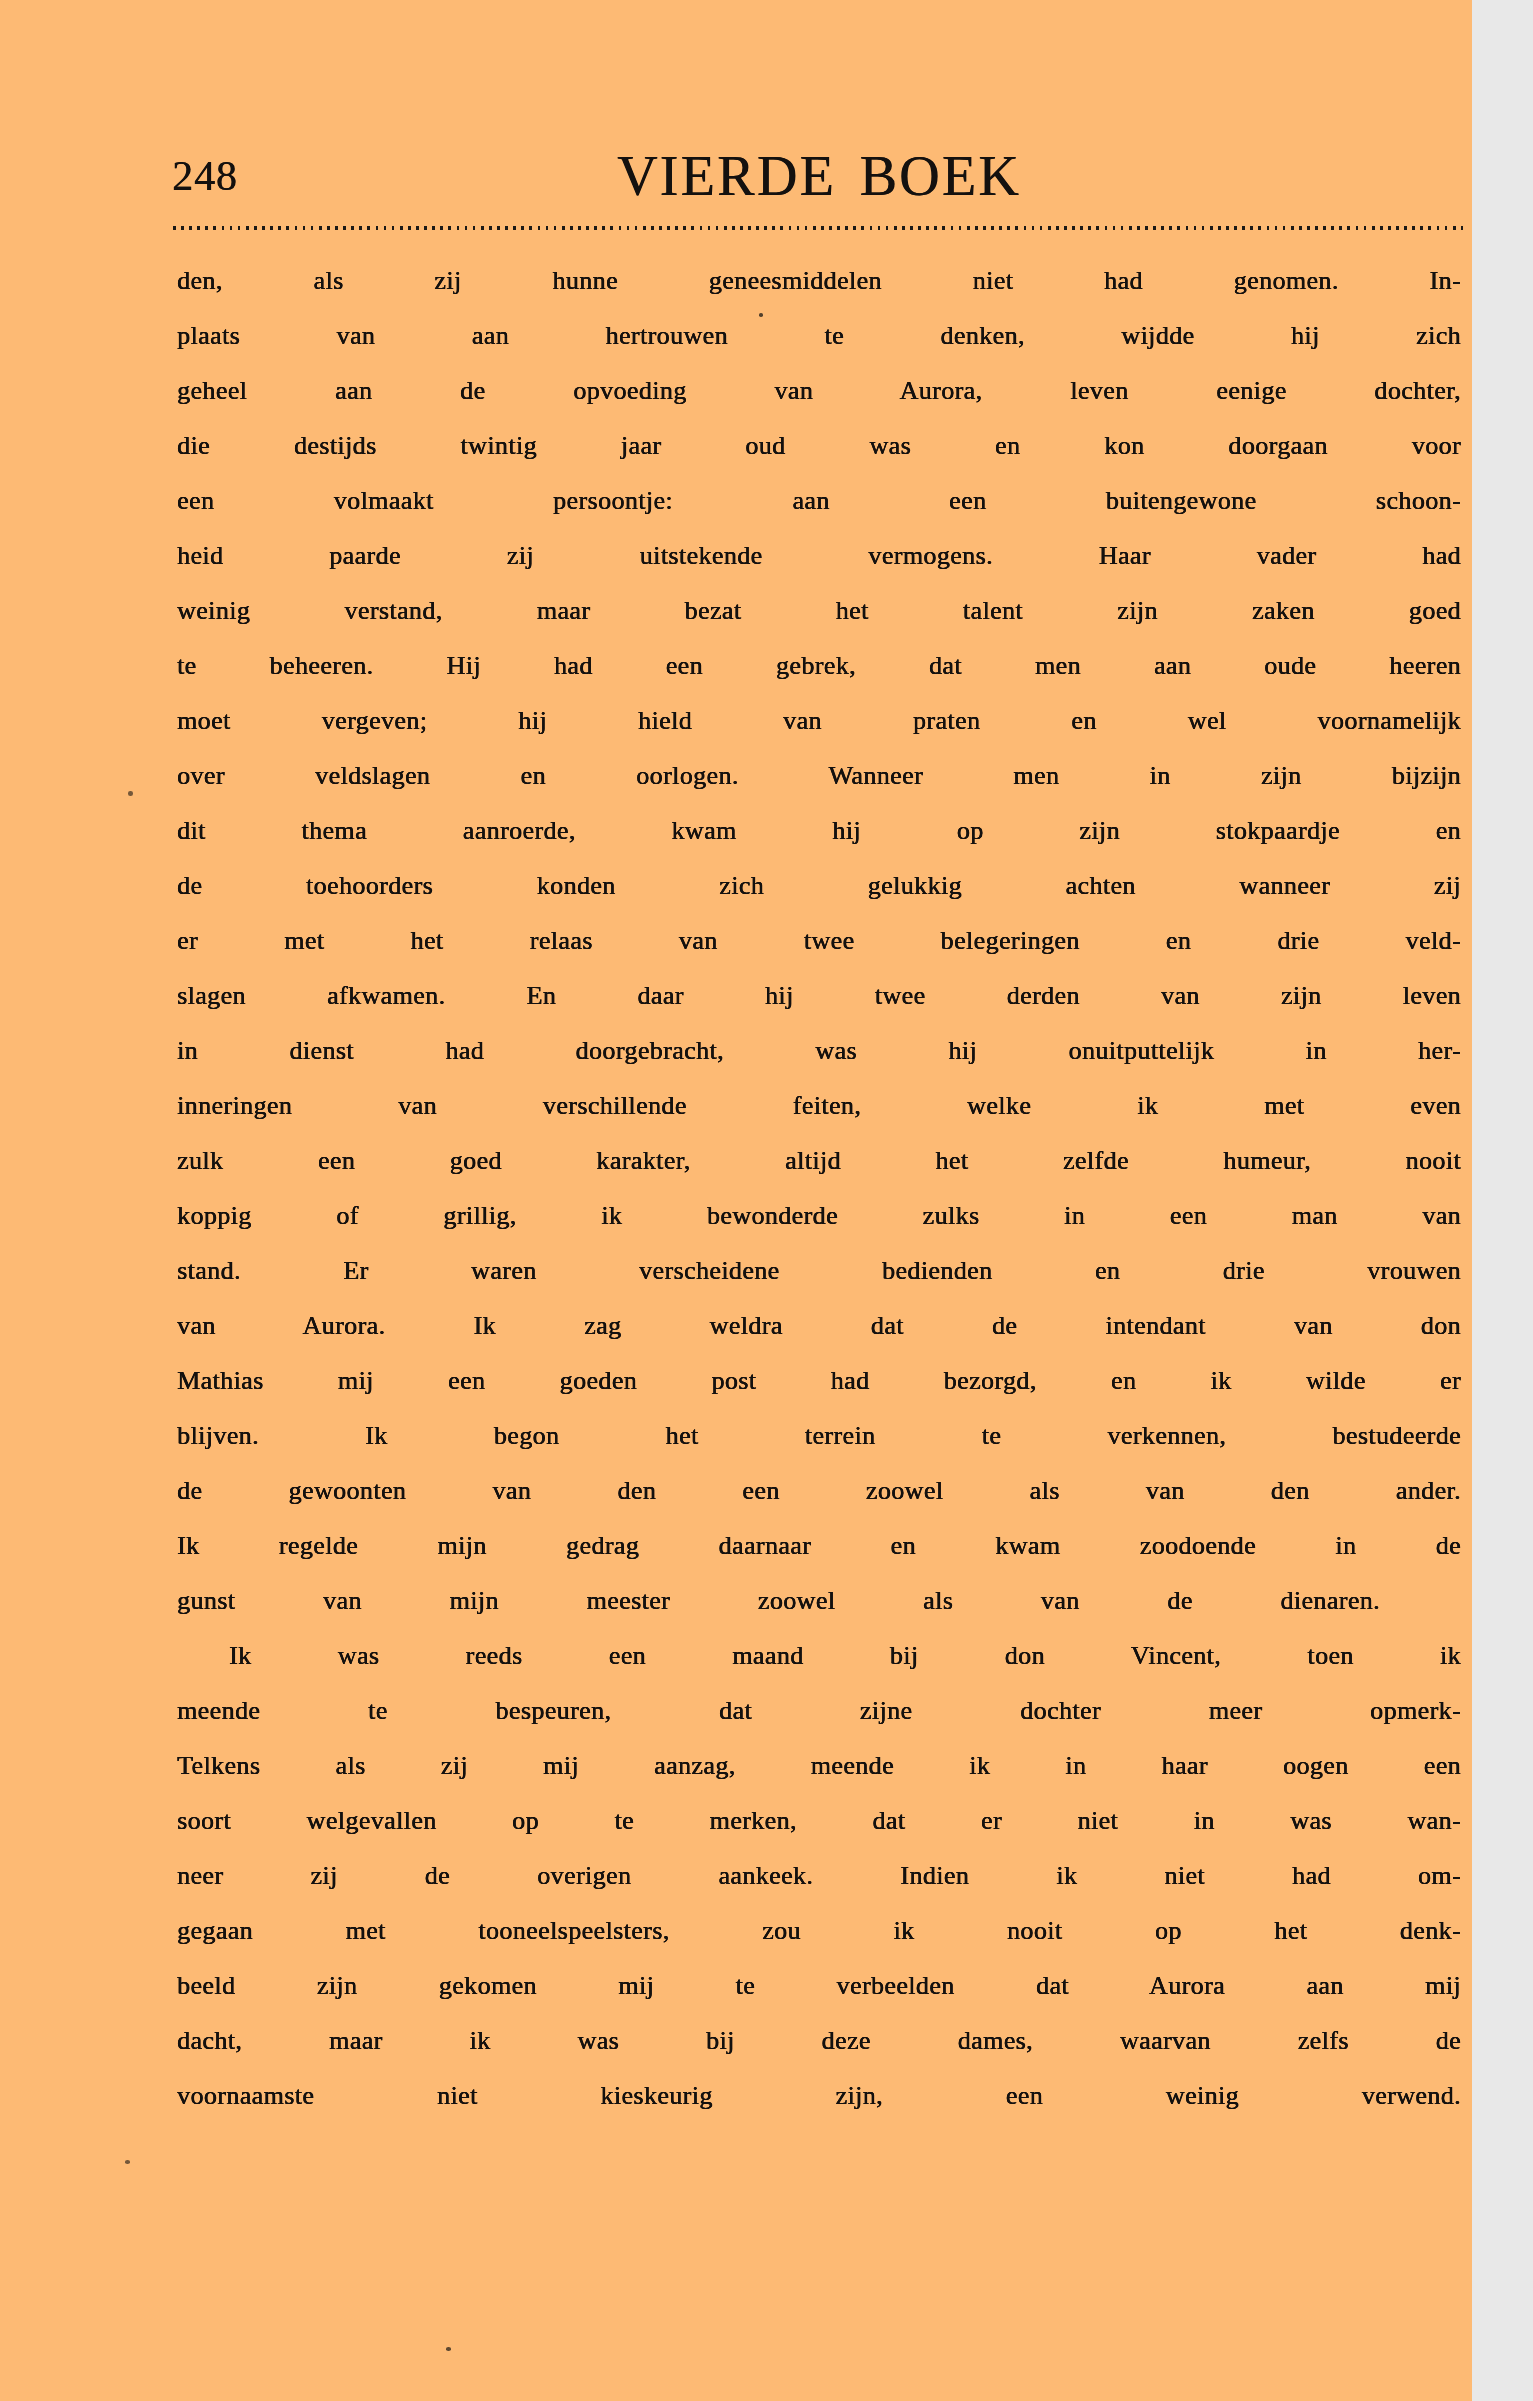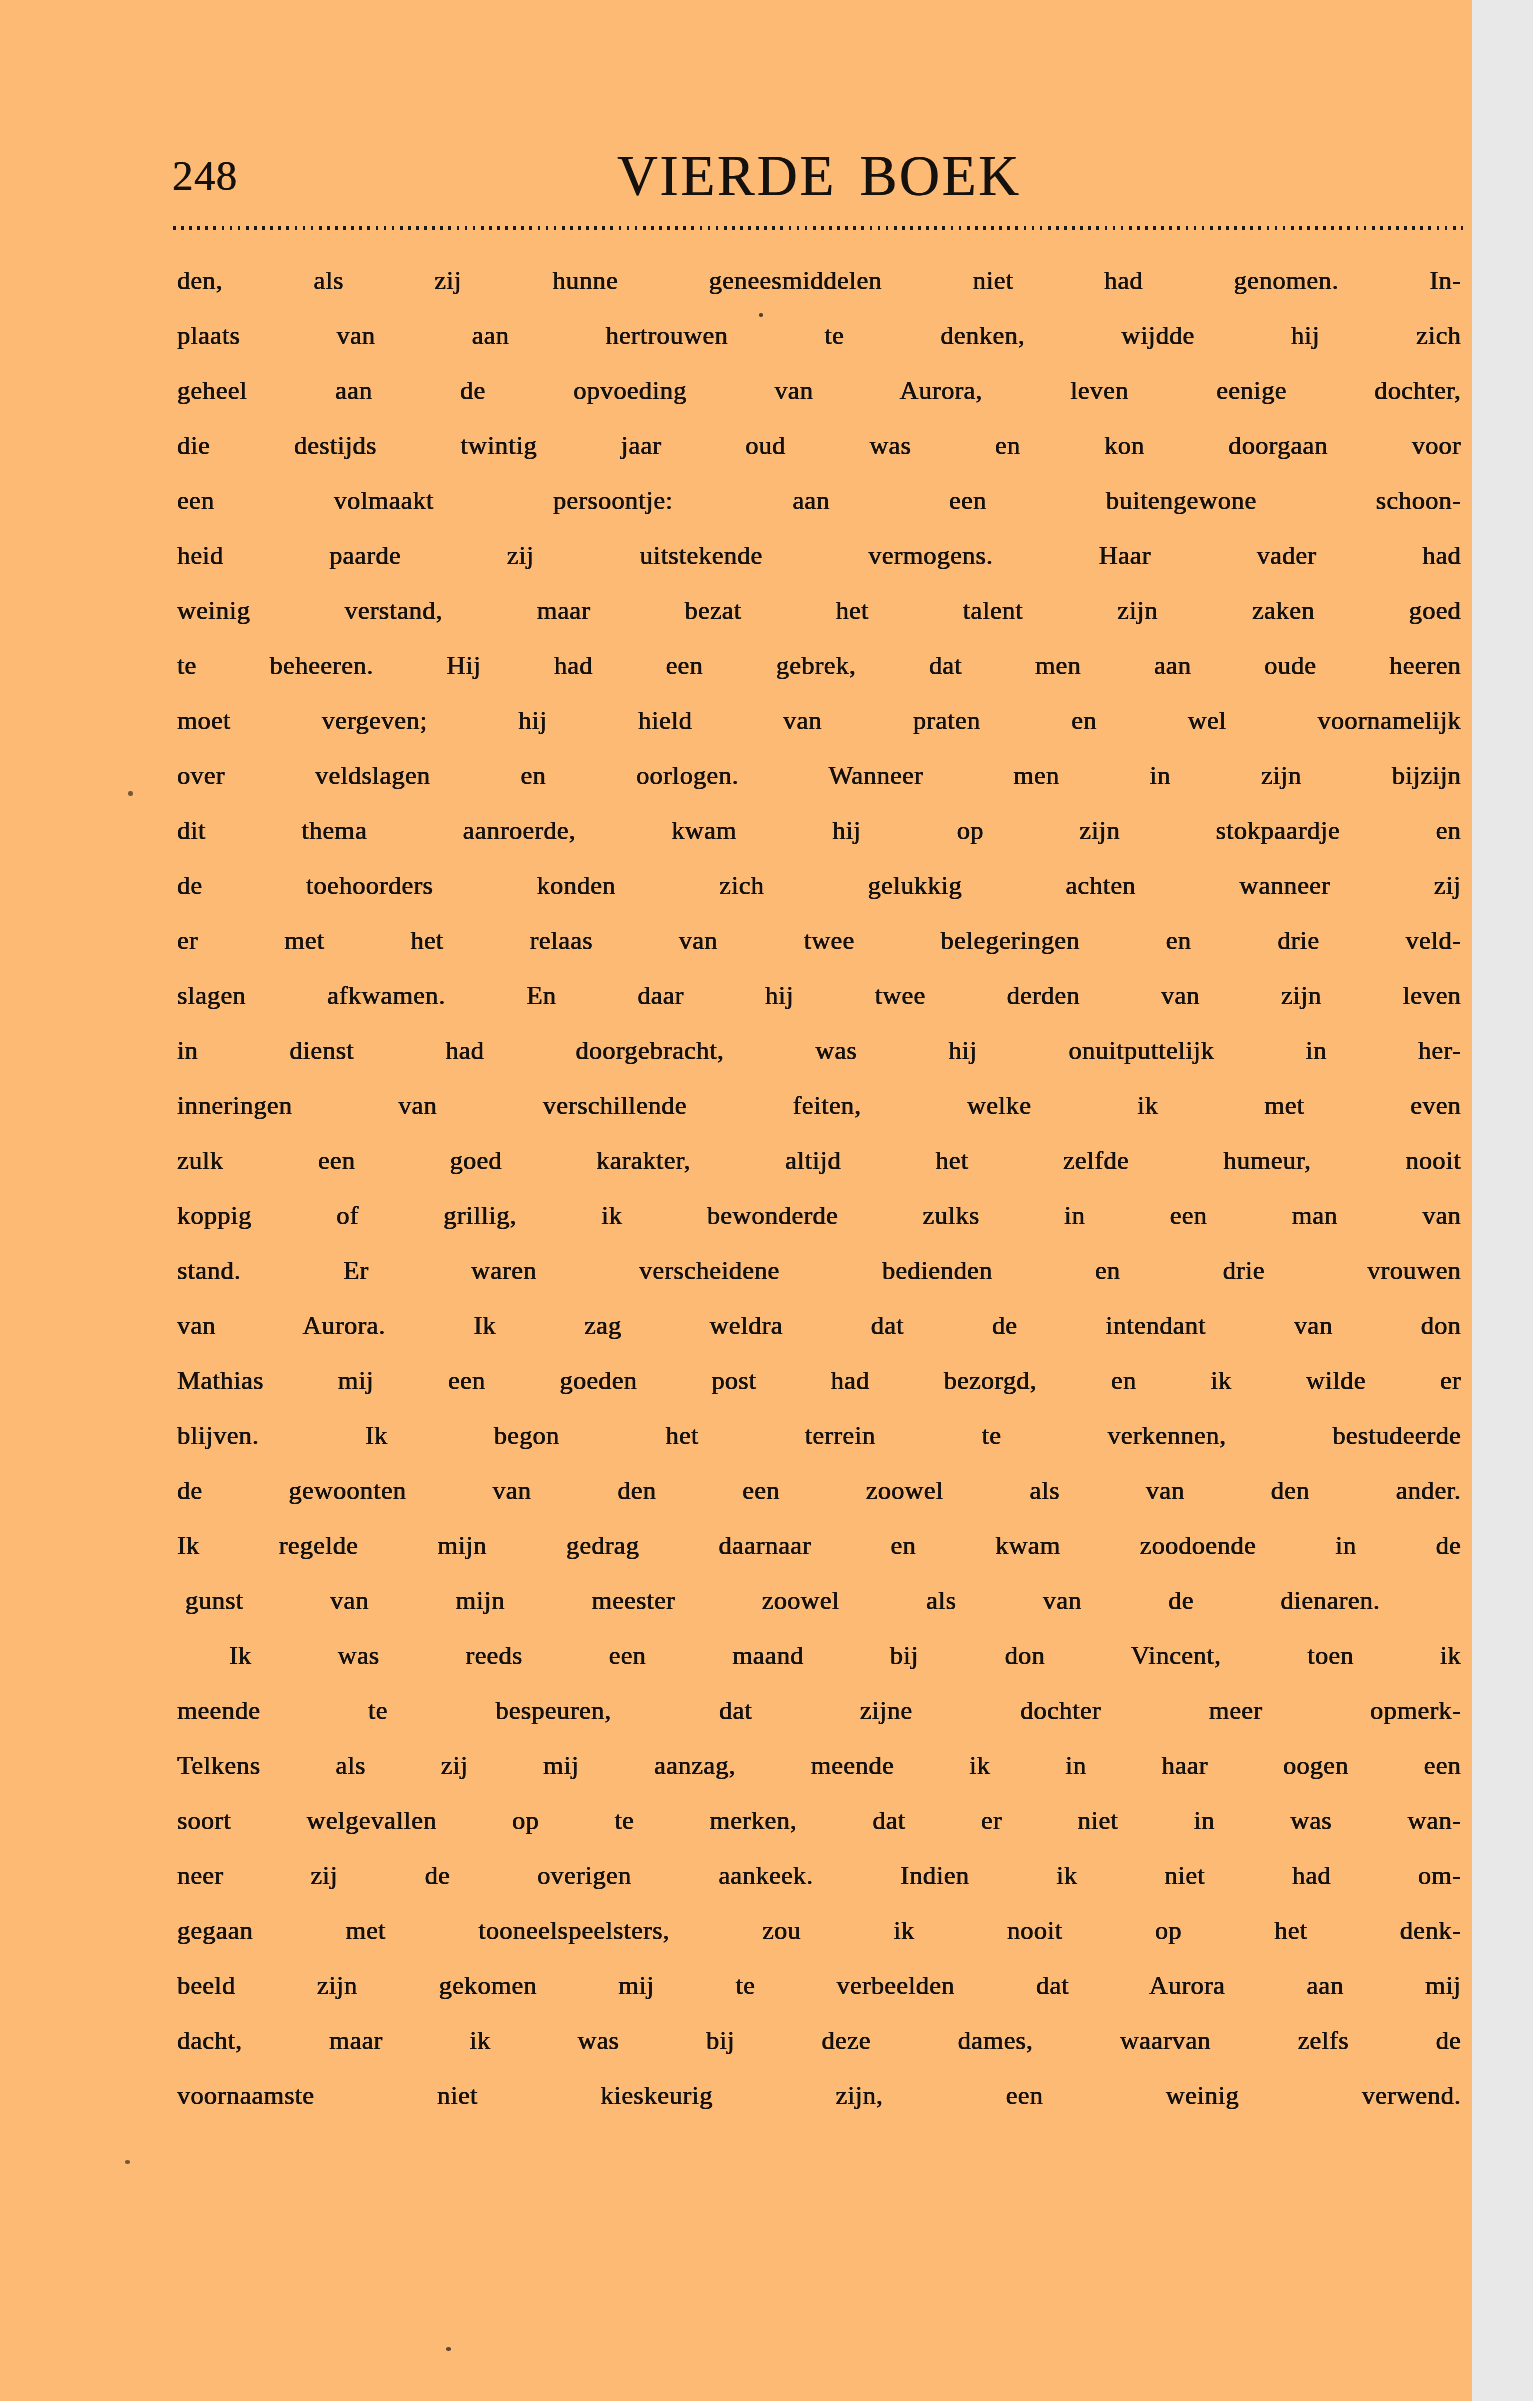--- a/index.html
+++ b/index.html
@@ -65,21 +65,21 @@
     line-height: 55px;
     font-size: 26px;
     letter-spacing: 0.4px;
     text-align: justify;
     text-align-last: justify;
     text-shadow: 0.4px 0 0 currentColor, 0 0.3px 0 currentColor;
     overflow: visible;
     white-space: normal;
   }
   .line.indent { text-indent: 52px; }
-  .line.short-end { padding-right: 81px; margin-left: 8px; }
+  .line.short-end { padding-right: 81px; }
   
   .edge-artifact {
     position: absolute;
     left: 1508px;
     top: 11px;
     width: 19px;
     height: 203px;
     border-radius: 1.8px;
     background: linear-gradient(
       180deg,

